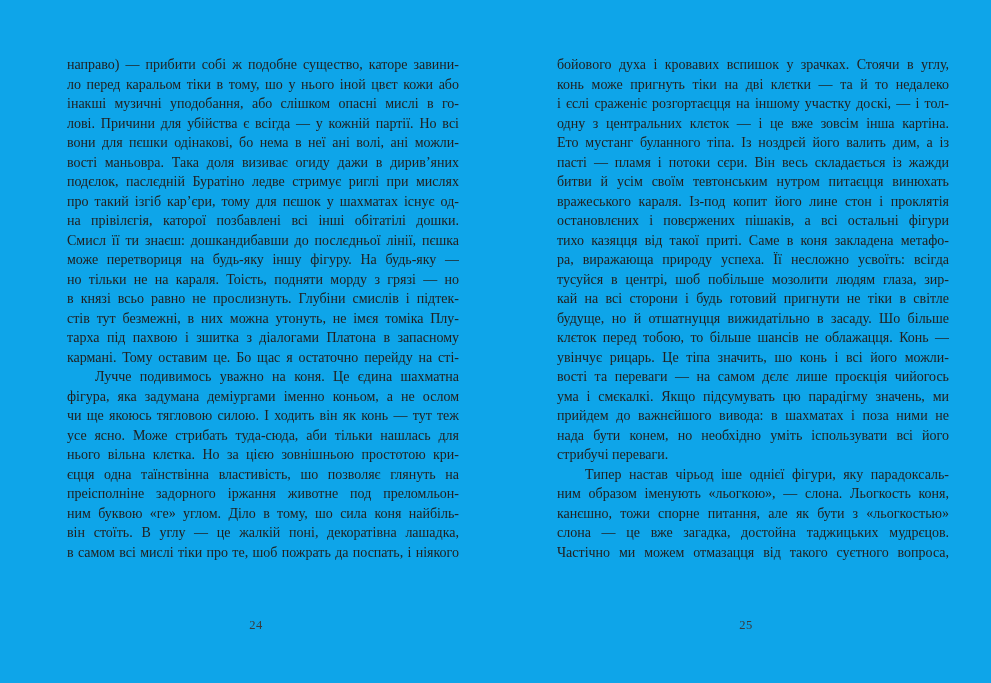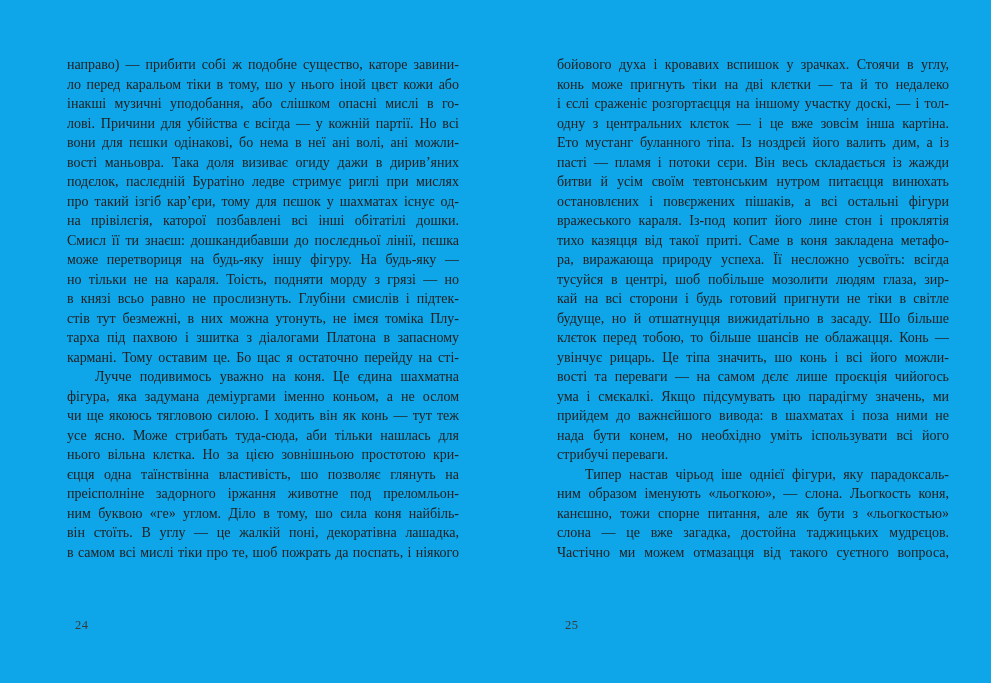--- a/index.html
+++ b/index.html
@@ -40,22 +40,23 @@
   }
   .line.indent {
     text-indent: 28px;
   }
   .line.para-end {
     text-align-last: left;
   }
   .page-number {
     position: absolute;
     top: 563px;
-    left: 8px;
+    left: 0;
     width: 378px;
+    text-align: center;
     font-size: 12.5px;
     color: #3a3a3a;
     letter-spacing: 0.5px;
   }
 </style>
 </head>
 <body>
 
 <div class="spread">
 
@@ -93,22 +94,22 @@
 
   <div class="page page-right">
     <div class="text-block" id="text-right">
         <div class="line">бойового духа і кровавих вспишок у зрачках. Стоячи в углу,</div>
         <div class="line">конь може пригнуть тіки на дві клєтки — та й то недалеко</div>
         <div class="line">і єслі сраженіє розгортаєцця на іншому участку доскі, — і тол-</div>
         <div class="line">одну з центральних клєток — і це вже зовсім інша картіна.</div>
         <div class="line">Ето мустанг буланного тіпа. Із ноздрєй його валить дим, а із</div>
         <div class="line">пасті — пламя і потоки сєри. Він весь складається із жажди</div>
         <div class="line">битви й усім своїм тевтонським нутром питаєцця винюхать</div>
+        <div class="line">вражеського караля. Із-под копит його лине стон і проклятія</div>
         <div class="line">остановлєних і повєржених пішаків, а всі остальні фігури</div>
-        <div class="line">вражеського караля. Із-под копит його лине стон і проклятія</div>
         <div class="line">тихо казяцця від такої приті. Саме в коня закладена метафо-</div>
         <div class="line">ра, виражающа природу успеха. Її несложно усвоїть: всігда</div>
         <div class="line">тусуйся в центрі, шоб побільше мозолити людям глаза, зир-</div>
         <div class="line">кай на всі сторони і будь готовий пригнути не тіки в світле</div>
         <div class="line">будуще, но й отшатнуцця вижидатільно в засаду. Шо більше</div>
         <div class="line">клєток перед тобою, то більше шансів не облажацця. Конь —</div>
         <div class="line">увінчує рицарь. Це тіпа значить, шо конь і всі його можли-</div>
         <div class="line">вості та переваги — на самом дєлє лише проєкція чийогось</div>
         <div class="line">ума і смєкалкі. Якщо підсумувать цю парадігму значень, ми</div>
         <div class="line">прийдем до важнєйшого вивода: в шахматах і поза ними не</div>

